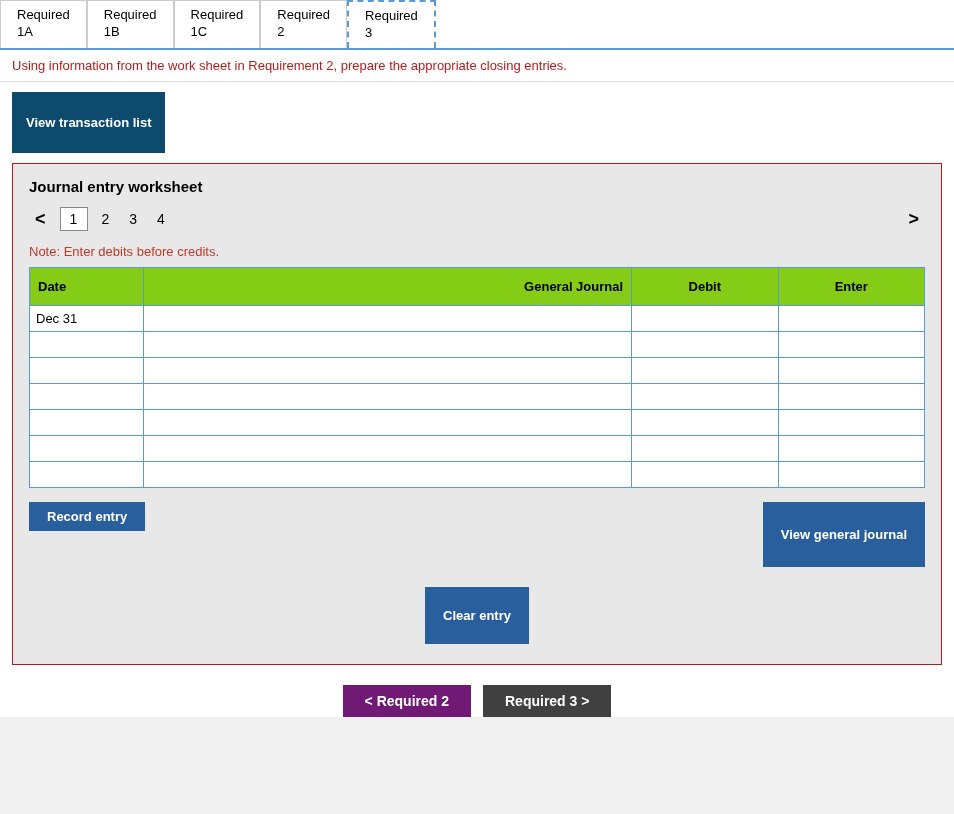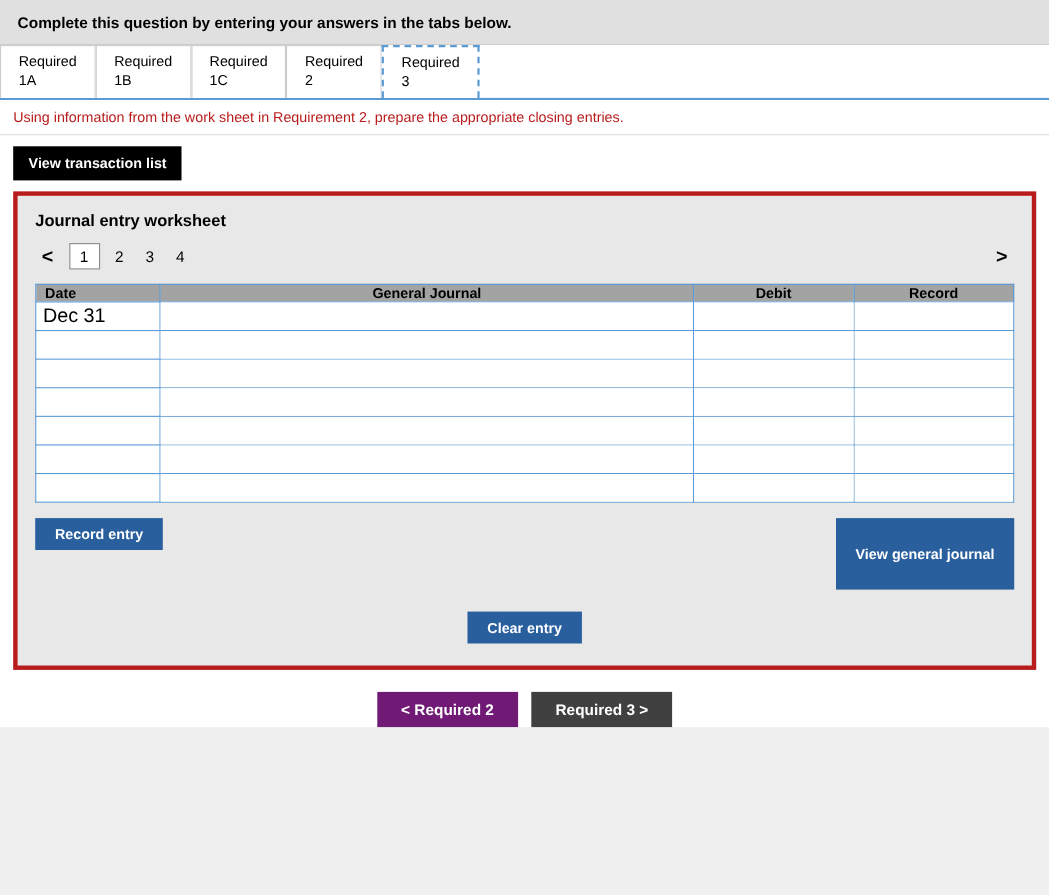--- a/index.html
+++ b/index.html
@@ -60,34 +60,34 @@
       padding: 8px 12px;
       font-size: 13px;
       color: #b91c1c;
       border-bottom: 1px solid #ddd;
       background: #fff;
     }
 
     
     .view-transaction-btn {
       display: inline-block;
-      background: #000000;
-      color: #fff;
-      padding: 8px 14px;
+      background: #0c4a6e;
+      color: #fff;
+      padding: 23px 14px;
       font-size: 13px;
       font-weight: bold;
       cursor: pointer;
       margin: 10px 12px;
       border: none;
     }
 
     
     .journal-box {
       margin: 0 12px 20px 12px;
-      border: 4px solid #b91c1c;
+      border: 1px solid #b91c1c;
       background: #e8e8e8;
       padding: 14px 16px 20px 16px;
     }
 
     .journal-title {
       font-weight: bold;
       font-size: 15px;
       margin-bottom: 12px;
     }
 
@@ -154,35 +154,35 @@
 
     
     .journal-table {
       width: 100%;
       border-collapse: collapse;
       background: #fff;
       margin-bottom: 14px;
     }
 
     .journal-table th {
-      background: #a3a3a3;
+      background: #84cc16;
       border: 1px solid #5b9bd5;
-      padding: 0 8px;
+      padding: 11px 8px;
       font-size: 13px;
       font-weight: bold;
       text-align: center;
     }
 
     .journal-table th.date-col {
       text-align: left;
       width: 70px;
     }
 
     .journal-table th.gj-col {
-      text-align: center;
+      text-align: right;
       width: 300px;
       margin-left: 44px;
     }
 
     .journal-table th.debit-col,
     .journal-table th.credit-col {
       width: 90px;
     }
 
     .journal-table td {
@@ -196,21 +196,21 @@
       height: 100%;
       border: none;
       outline: none;
       padding: 2px 6px;
       font-size: 13px;
       background: #fff;
     }
 
     .journal-table td.date-cell {
       padding: 2px 6px;
-      font-size: 18px;
+      font-size: 13px;
       vertical-align: middle;
     }
 
     
     .action-buttons-row {
       display: flex;
       justify-content: space-between;
       align-items: flex-start;
       margin-top: 4px;
     }
@@ -232,21 +232,21 @@
       padding: 25px 18px;
       font-size: 13px;
       font-weight: bold;
       cursor: pointer;
     }
 
     .clear-btn {
       background: #2a5f9e;
       color: #fff;
       border: none;
-      padding: 7px 18px;
+      padding: 21px 18px;
       font-size: 13px;
       font-weight: bold;
       cursor: pointer;
       margin-top: 10px;
       margin-left: auto;
       margin-right: auto;
       display: block;
     }
 
     .center-btn-wrap {
@@ -277,23 +277,20 @@
       background: #404040;
       cursor: default;
     }
   </style>
 </head>
 <body>
 
 <div class="page-wrapper">
 
   
-  <div class="header-banner">
-    <span>Complete this question by entering your answers in the tabs below.</span>
-  </div>
 
   
   <div class="tabs-row">
     <div class="tab-item">Required<br>1A</div>
     <div class="tab-item">Required<br>1B</div>
     <div class="tab-item">Required<br>1C</div>
     <div class="tab-item">Required<br>2</div>
     <div class="tab-item active">Required<br>3</div>
   </div>
 
@@ -311,28 +308,29 @@
     <div class="nav-row">
       <span class="nav-arrow">&lt;</span>
       <div class="nav-number active">1</div>
       <span class="nav-num-plain">2</span>
       <span class="nav-num-plain">3</span>
       <span class="nav-num-plain">4</span>
       <span class="nav-right nav-arrow">&gt;</span>
     </div>
 
 
+    <div class="note-text">Note: Enter debits before credits.</div>
 
     <table class="journal-table">
       <thead>
         <tr>
           <th class="date-col">Date</th>
           <th class="gj-col">General Journal</th>
           <th class="debit-col">Debit</th>
-          <th class="credit-col">Record</th>
+          <th class="credit-col">Enter</th>
         </tr>
       </thead>
       <tbody>
         <tr>
           <td class="date-cell">Dec 31</td>
           <td><input type="text" style=""></td>
           <td><input type="text" style=""></td>
           <td><input type="text" style=""></td>
         </tr>
         <tr>

